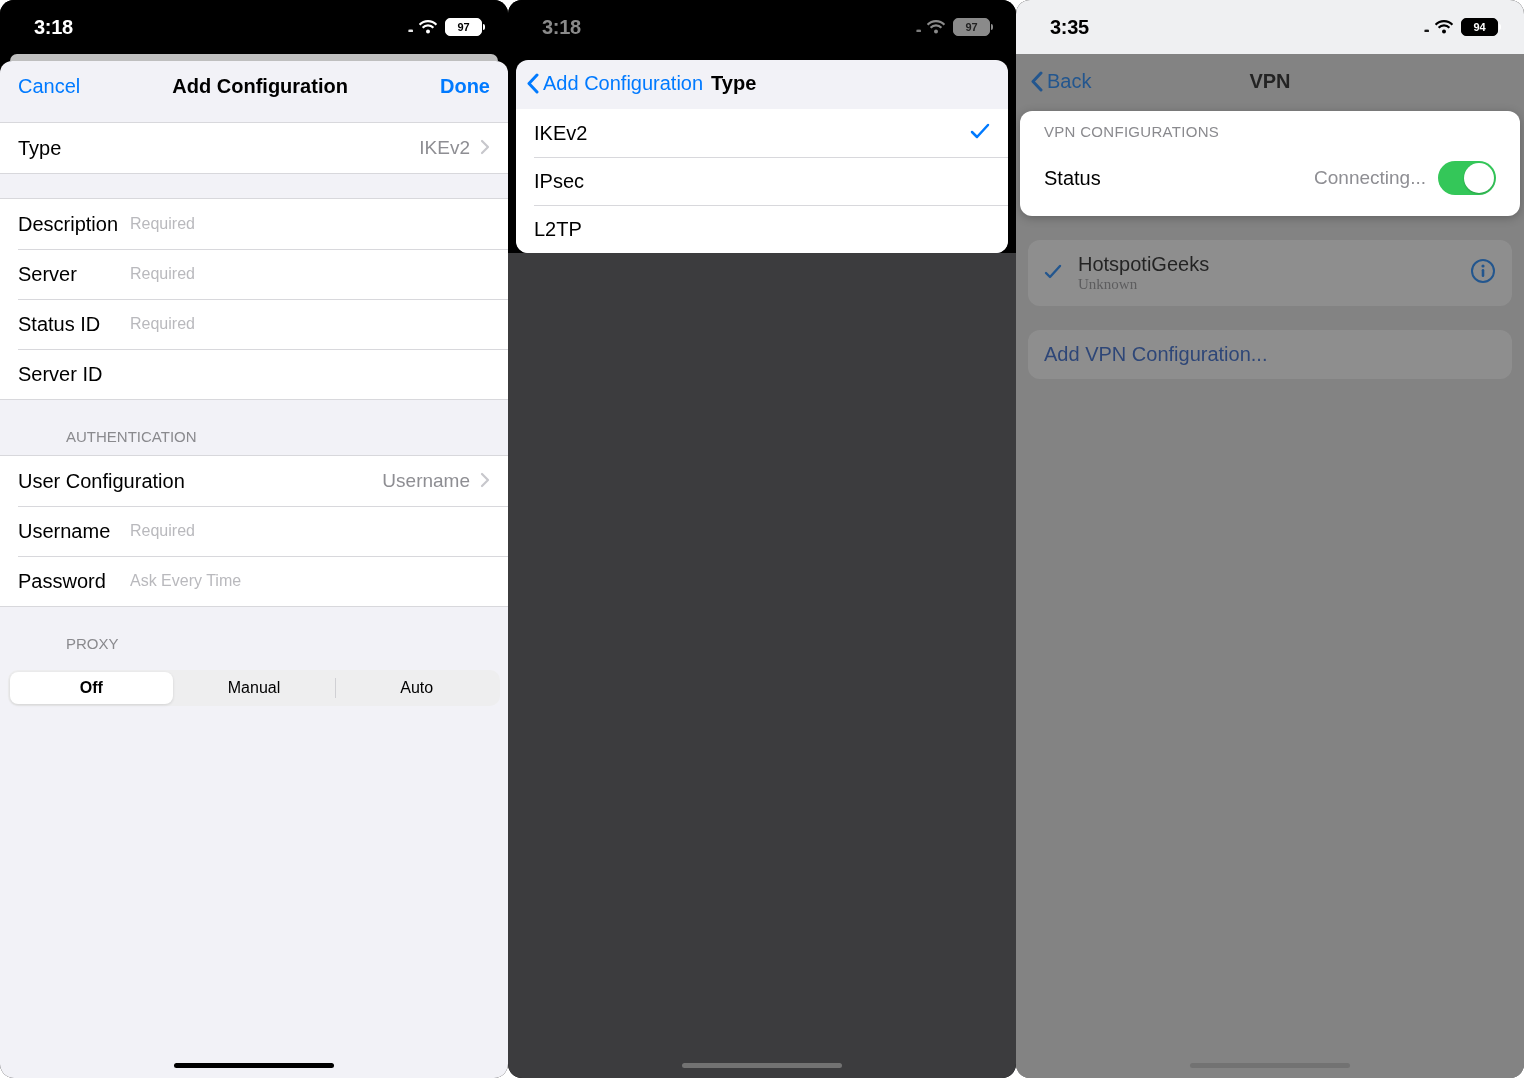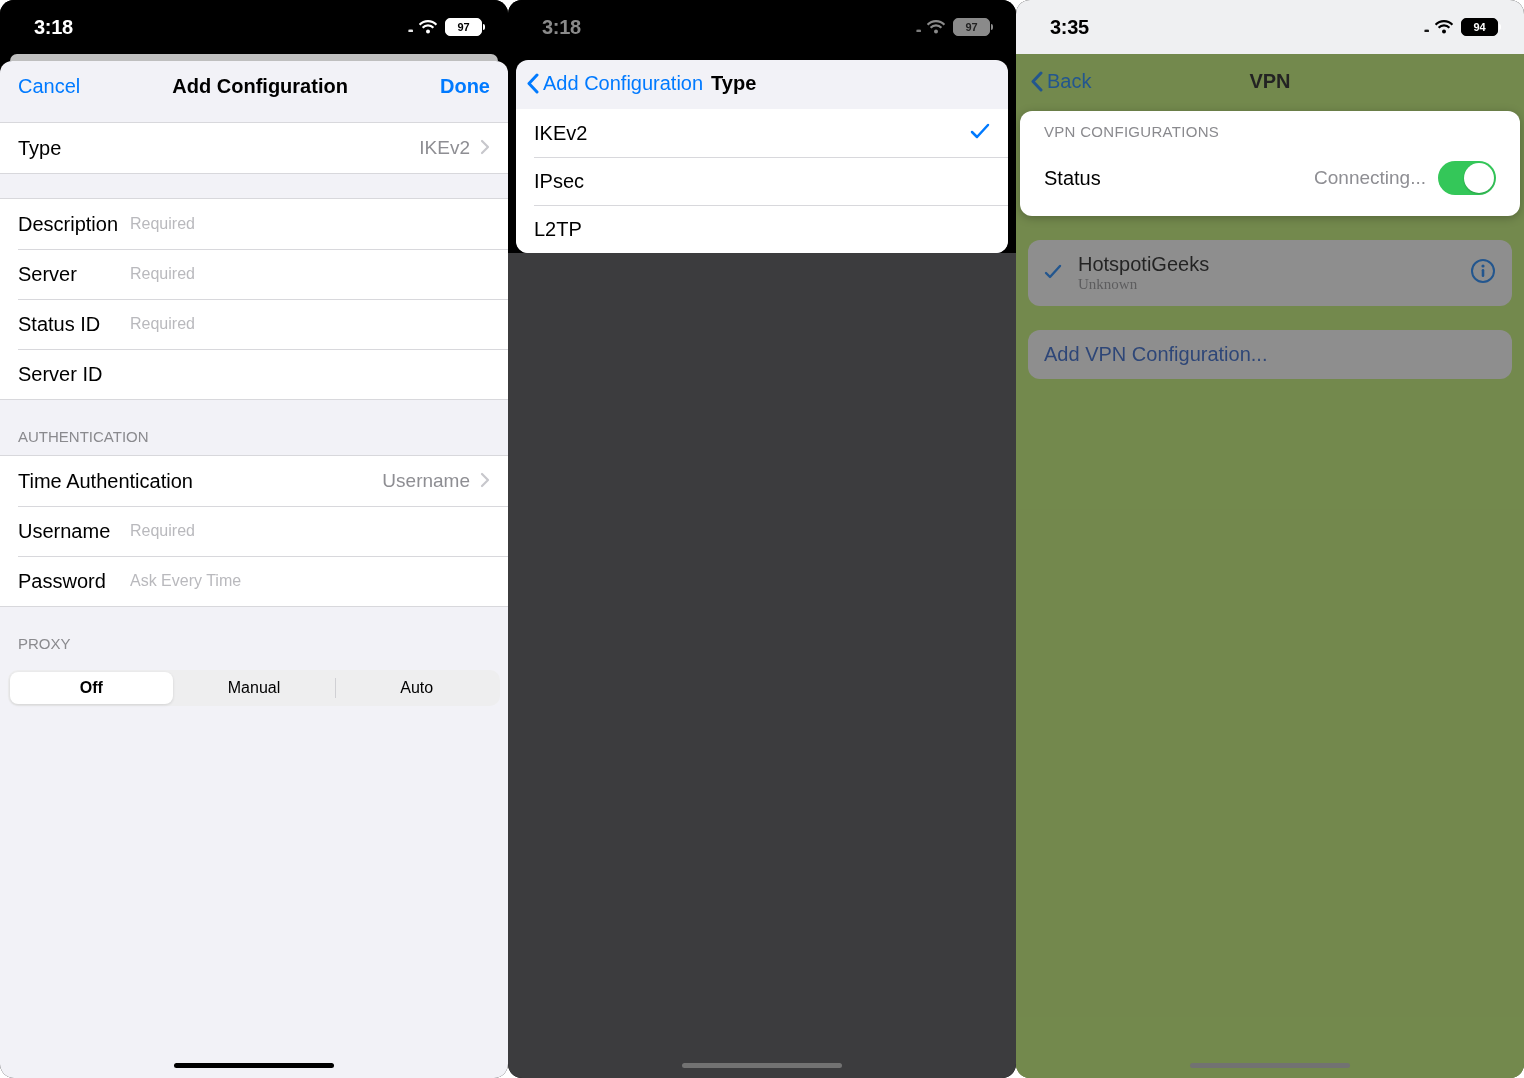--- a/index.html
+++ b/index.html
@@ -91,20 +91,21 @@
   .nav-btn { font-size: 20px; color: #007aff; background: none; border: none; }
   .nav-btn.bold { font-weight: 600; }
   .chev { display: inline-flex; align-items: center; }
   .chev svg { display: block; }
 
   .group-header {
     font-size: 15px;
     color: #8a8a8e;
     padding: 28px 18px 10px;
     text-transform: uppercase;
+    margin-left: 48px;
   }
   .list { background: #fff; border-top: 0.5px solid #d8d8dc; border-bottom: 0.5px solid #d8d8dc; }
   .row {
     display: flex;
     align-items: center;
     min-height: 50px;
     padding: 0 18px;
     position: relative;
     font-size: 20px;
     color: #000;
@@ -205,21 +206,21 @@
     content: "";
     position: absolute;
     left: 18px; right: 0; top: 0;
     height: 0.5px;
     background: #d8d8dc;
   }
   .check { color: #007aff; }
   .dark-fill { flex: 1; background: #3c3c3e; }
 
   
-  .screen3-body { background: #bef264; flex: 1; display: flex; flex-direction: column; position: relative; }
+  .screen3-body { background: #e5e5e5; flex: 1; display: flex; flex-direction: column; position: relative; }
   .overlay-dim {
     position: absolute;
     inset: 0;
     background: rgba(60,60,60,0.58);
     pointer-events: none;
     z-index: 5;
   }
   .nav3 {
     display: flex;
     align-items: center;
@@ -347,21 +348,21 @@
         </div>
         <div class="row">
           <span class="row-label">Server ID</span>
           <input placeholder="" style="">
         </div>
       </div>
 
       <div class="group-header">AUTHENTICATION</div>
       <div class="list">
         <div class="row">
-          <span class="row-label" style="min-width:auto;">Time Authentication</span>
+          <span class="row-label" style="min-width:auto;">User Configuration</span>
           <span class="row-value">Username</span>
           <span class="chevron-cell">
             <svg width="10" height="16" viewBox="0 0 10 16">
                 <path fill="none" stroke="#c7c7cc" stroke-width="2.2" stroke-linecap="round" stroke-linejoin="round" d="M2 2l6 6-6 6"></path>
               </svg>
           </span>
         </div>
         <div class="row">
           <span class="row-label">Username</span>
           <input placeholder="Required" style="">

